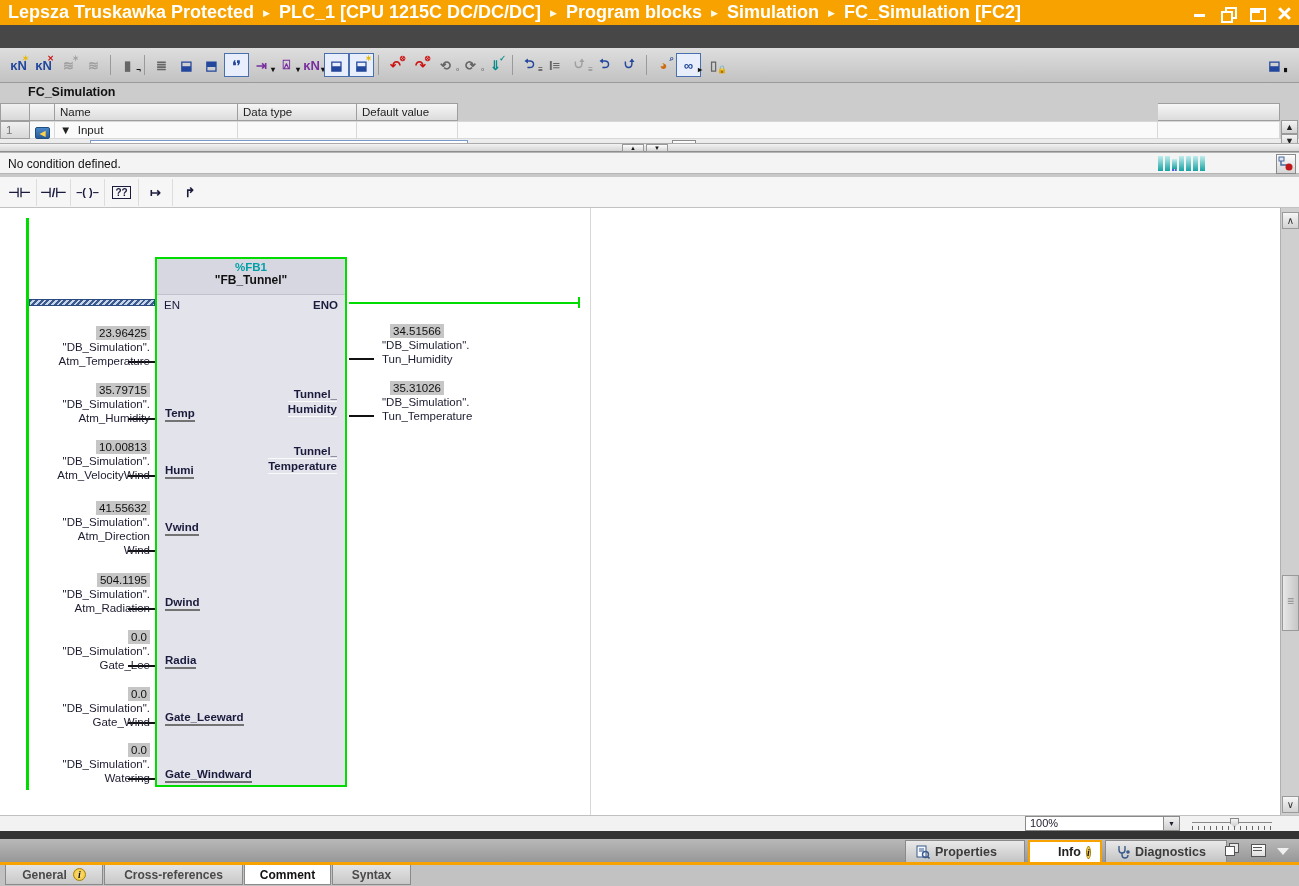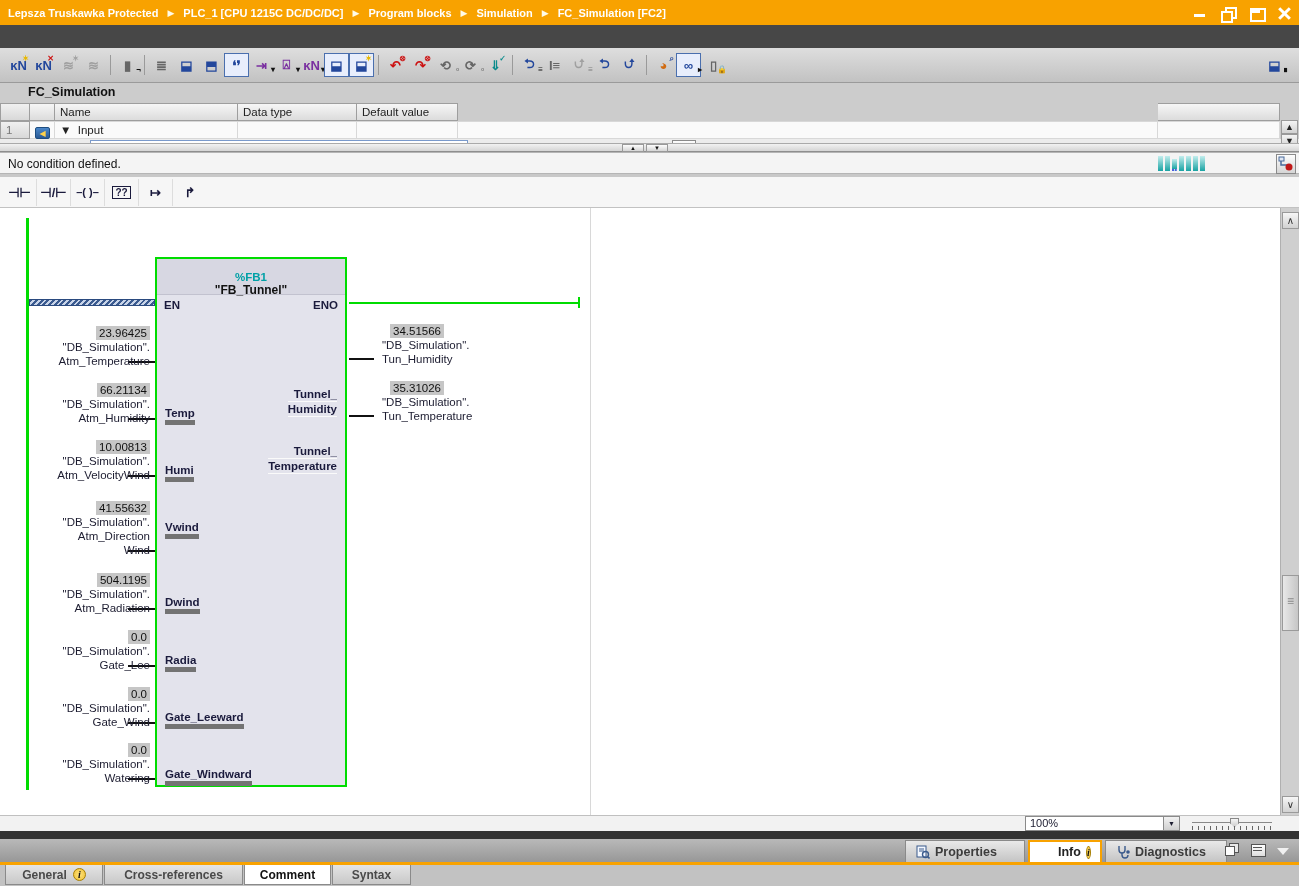--- a/index.html
+++ b/index.html
@@ -1,21 +1,21 @@
 <!DOCTYPE html>
 <html><head>
 <meta charset="utf-8">
 <style>
   * { margin:0; padding:0; box-sizing:border-box; }
   html,body { width:1299px; height:886px; overflow:hidden; }
   body { font-family:"Liberation Sans", sans-serif; font-size:11.5px; color:#1c1c30; background:#c8c8c8; position:relative; }
 
   
   .titlebar { position:absolute; left:0; top:0; width:1299px; height:25px; background:#f8a200; display:flex; align-items:center; padding-left:8px; }
-  .crumb { color:#fff; font-weight:bold; font-size:11px; white-space:nowrap; cursor:default; }
+  .crumb { color:#fff; font-weight:bold; font-size:18px; white-space:nowrap; cursor:default; }
   .crumb-sep { color:#fffbe8; font-size:9px; margin:0 9px; }
   .winbtns { position:absolute; right:8px; top:0; height:25px; display:flex; align-items:center; gap:14px; }
   .wb { width:14px; height:14px; position:relative; cursor:default; }
   .wb-min::after { content:""; position:absolute; left:1px; bottom:3px; width:11px; height:3px; background:#fff; }
   .wb-restore::before { content:""; position:absolute; left:4px; top:1px; width:8px; height:8px; border:2px solid #fff; }
   .wb-restore::after { content:""; position:absolute; left:0px; top:5px; width:8px; height:8px; border:2px solid #fff; background:#f8a200; }
   .wb-menu::before { content:""; position:absolute; left:1px; top:2px; width:12px; height:10px; border:2px solid #fff; }
   .wb-menu::after { content:""; position:absolute; left:3px; top:4px; width:8px; height:3px; background:#fff; }
   .wb-close::before, .wb-close::after { content:""; position:absolute; left:6px; top:0px; width:3px; height:15px; background:#fff; }
   .wb-close::before { transform:rotate(45deg); }
@@ -68,25 +68,25 @@
   .editor { position:absolute; left:0; top:208px; width:1299px; height:607px; background:#fff; overflow:hidden; }
   .pagebreak { position:absolute; left:590px; top:0; width:1px; height:607px; background:#d8d8d8; }
   .rail { position:absolute; left:26px; top:10px; width:3px; height:572px; background:#00dc00; }
 
   .dbcall { position:absolute; left:155px; top:16px; width:192px; text-align:center; }
   .dbnum { color:#00a0a6; font-weight:bold; font-size:11.5px; display:block; }
   .dbname { color:#111; font-size:11.5px; display:block; }
 
   .fblock { position:absolute; left:155px; top:49px; width:192px; height:530px; background:#e3e3ec; border:2px solid #00dc00; }
   .fbhead { position:absolute; left:0; top:0; width:100%; height:36px; background:#d7d7e2; border-bottom:1px solid #c2c2cf; text-align:center; }
-  .fbnum { color:#00a0a6; font-weight:bold; font-size:11.5px; display:block; margin-top:12px; }
+  .fbnum { color:#00a0a6; font-weight:bold; font-size:11.5px; display:block; margin-top:2px; }
   .fbname { color:#111; font-weight:bold; font-size:12px; display:block; }
-  .enlbl { position:absolute; left:7px; top:40px; font-weight:bold; color:#1a1a3c; }
+  .enlbl { position:absolute; left:7px; top:40px; font-weight:normal; color:#1a1a3c; }
   .enolbl { position:absolute; right:7px; top:40px; font-weight:bold; color:#1a1a3c; }
-  .pin { position:absolute; left:8px; font-weight:bold; color:#1a1a3c; border-bottom:5px solid #737373; line-height:14px; }
+  .pin { position:absolute; left:8px; font-weight:bold; color:#1a1a3c; border-bottom:2px solid #737373; line-height:14px; }
   .pinout { position:absolute; right:8px; text-align:right; font-weight:bold; color:#1a1a3c; line-height:14px; }
   .pinout span { display:block; border-bottom:1px solid #fafafa; }
 
   .enwire { position:absolute; left:29px; top:91px; width:126px; height:7px; border:1px solid #2a4a7f; background:repeating-linear-gradient(135deg,#3a5a8f 0px,#3a5a8f 2px,#c8d4e8 2px,#c8d4e8 4px); }
   .enowire { position:absolute; left:349px; top:94px; width:231px; height:2px; background:#00dc00; }
   .enotick { position:absolute; left:578px; top:89px; width:2px; height:11px; background:#00dc00; }
 
   .wire { position:absolute; height:2px; background:#111; }
   .operand { position:absolute; line-height:14px; }
   .operand.in { width:124px; right:1149px; text-align:right; }
@@ -385,21 +385,21 @@
 
   <div class="wire" style="left:349px;top:150px;width:25px"></div>
   <div class="wire" style="left:349px;top:207px;width:25px"></div>
 
   <div class="operand in" style="top:118px">
     <span><span class="val">23.96425</span></span>
     <span class="ln">"DB_Simulation".</span>
     <span class="ln">Atm_Temperature</span>
   </div>
   <div class="operand in" style="top:175px">
-    <span><span class="val">66.21134</span></span>
+    <span><span class="val">35.79715</span></span>
     <span class="ln">"DB_Simulation".</span>
     <span class="ln">Atm_Humidity</span>
   </div>
   <div class="operand in" style="top:232px">
     <span><span class="val">10.00813</span></span>
     <span class="ln">"DB_Simulation".</span>
     <span class="ln">Atm_VelocityWind</span>
   </div>
   <div class="operand in" style="top:293px">
     <span><span class="val">41.55632</span></span>

